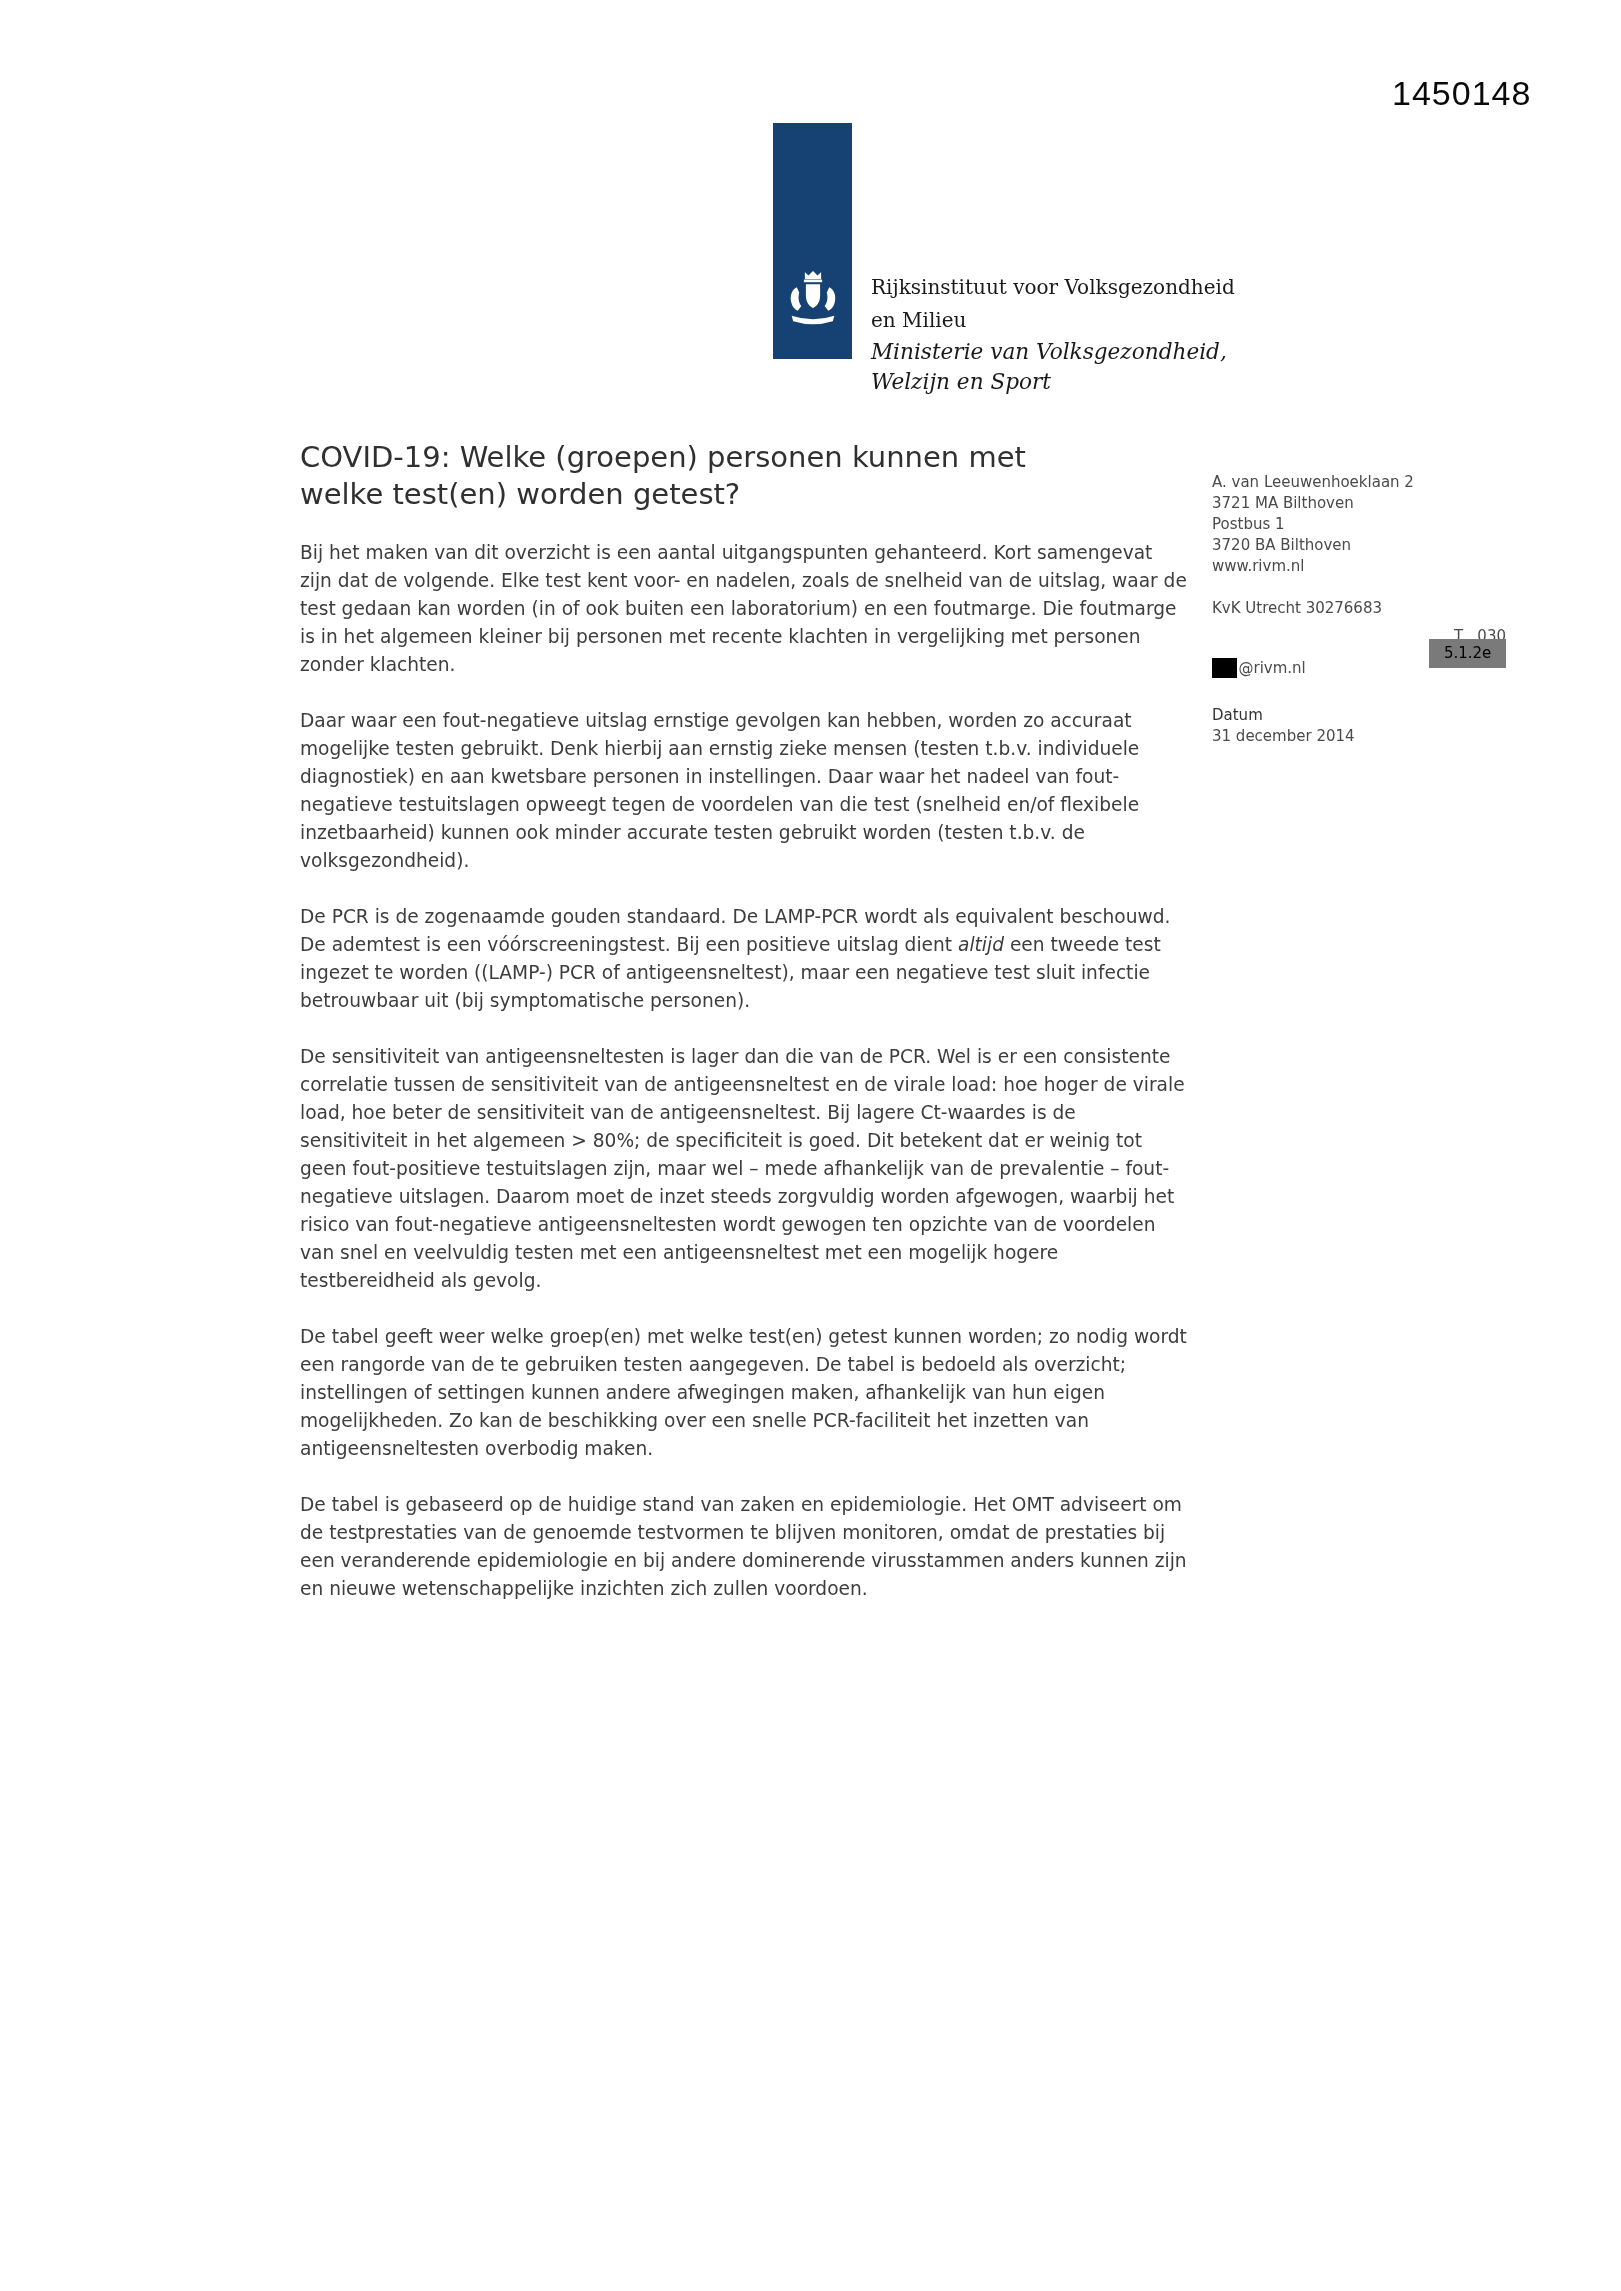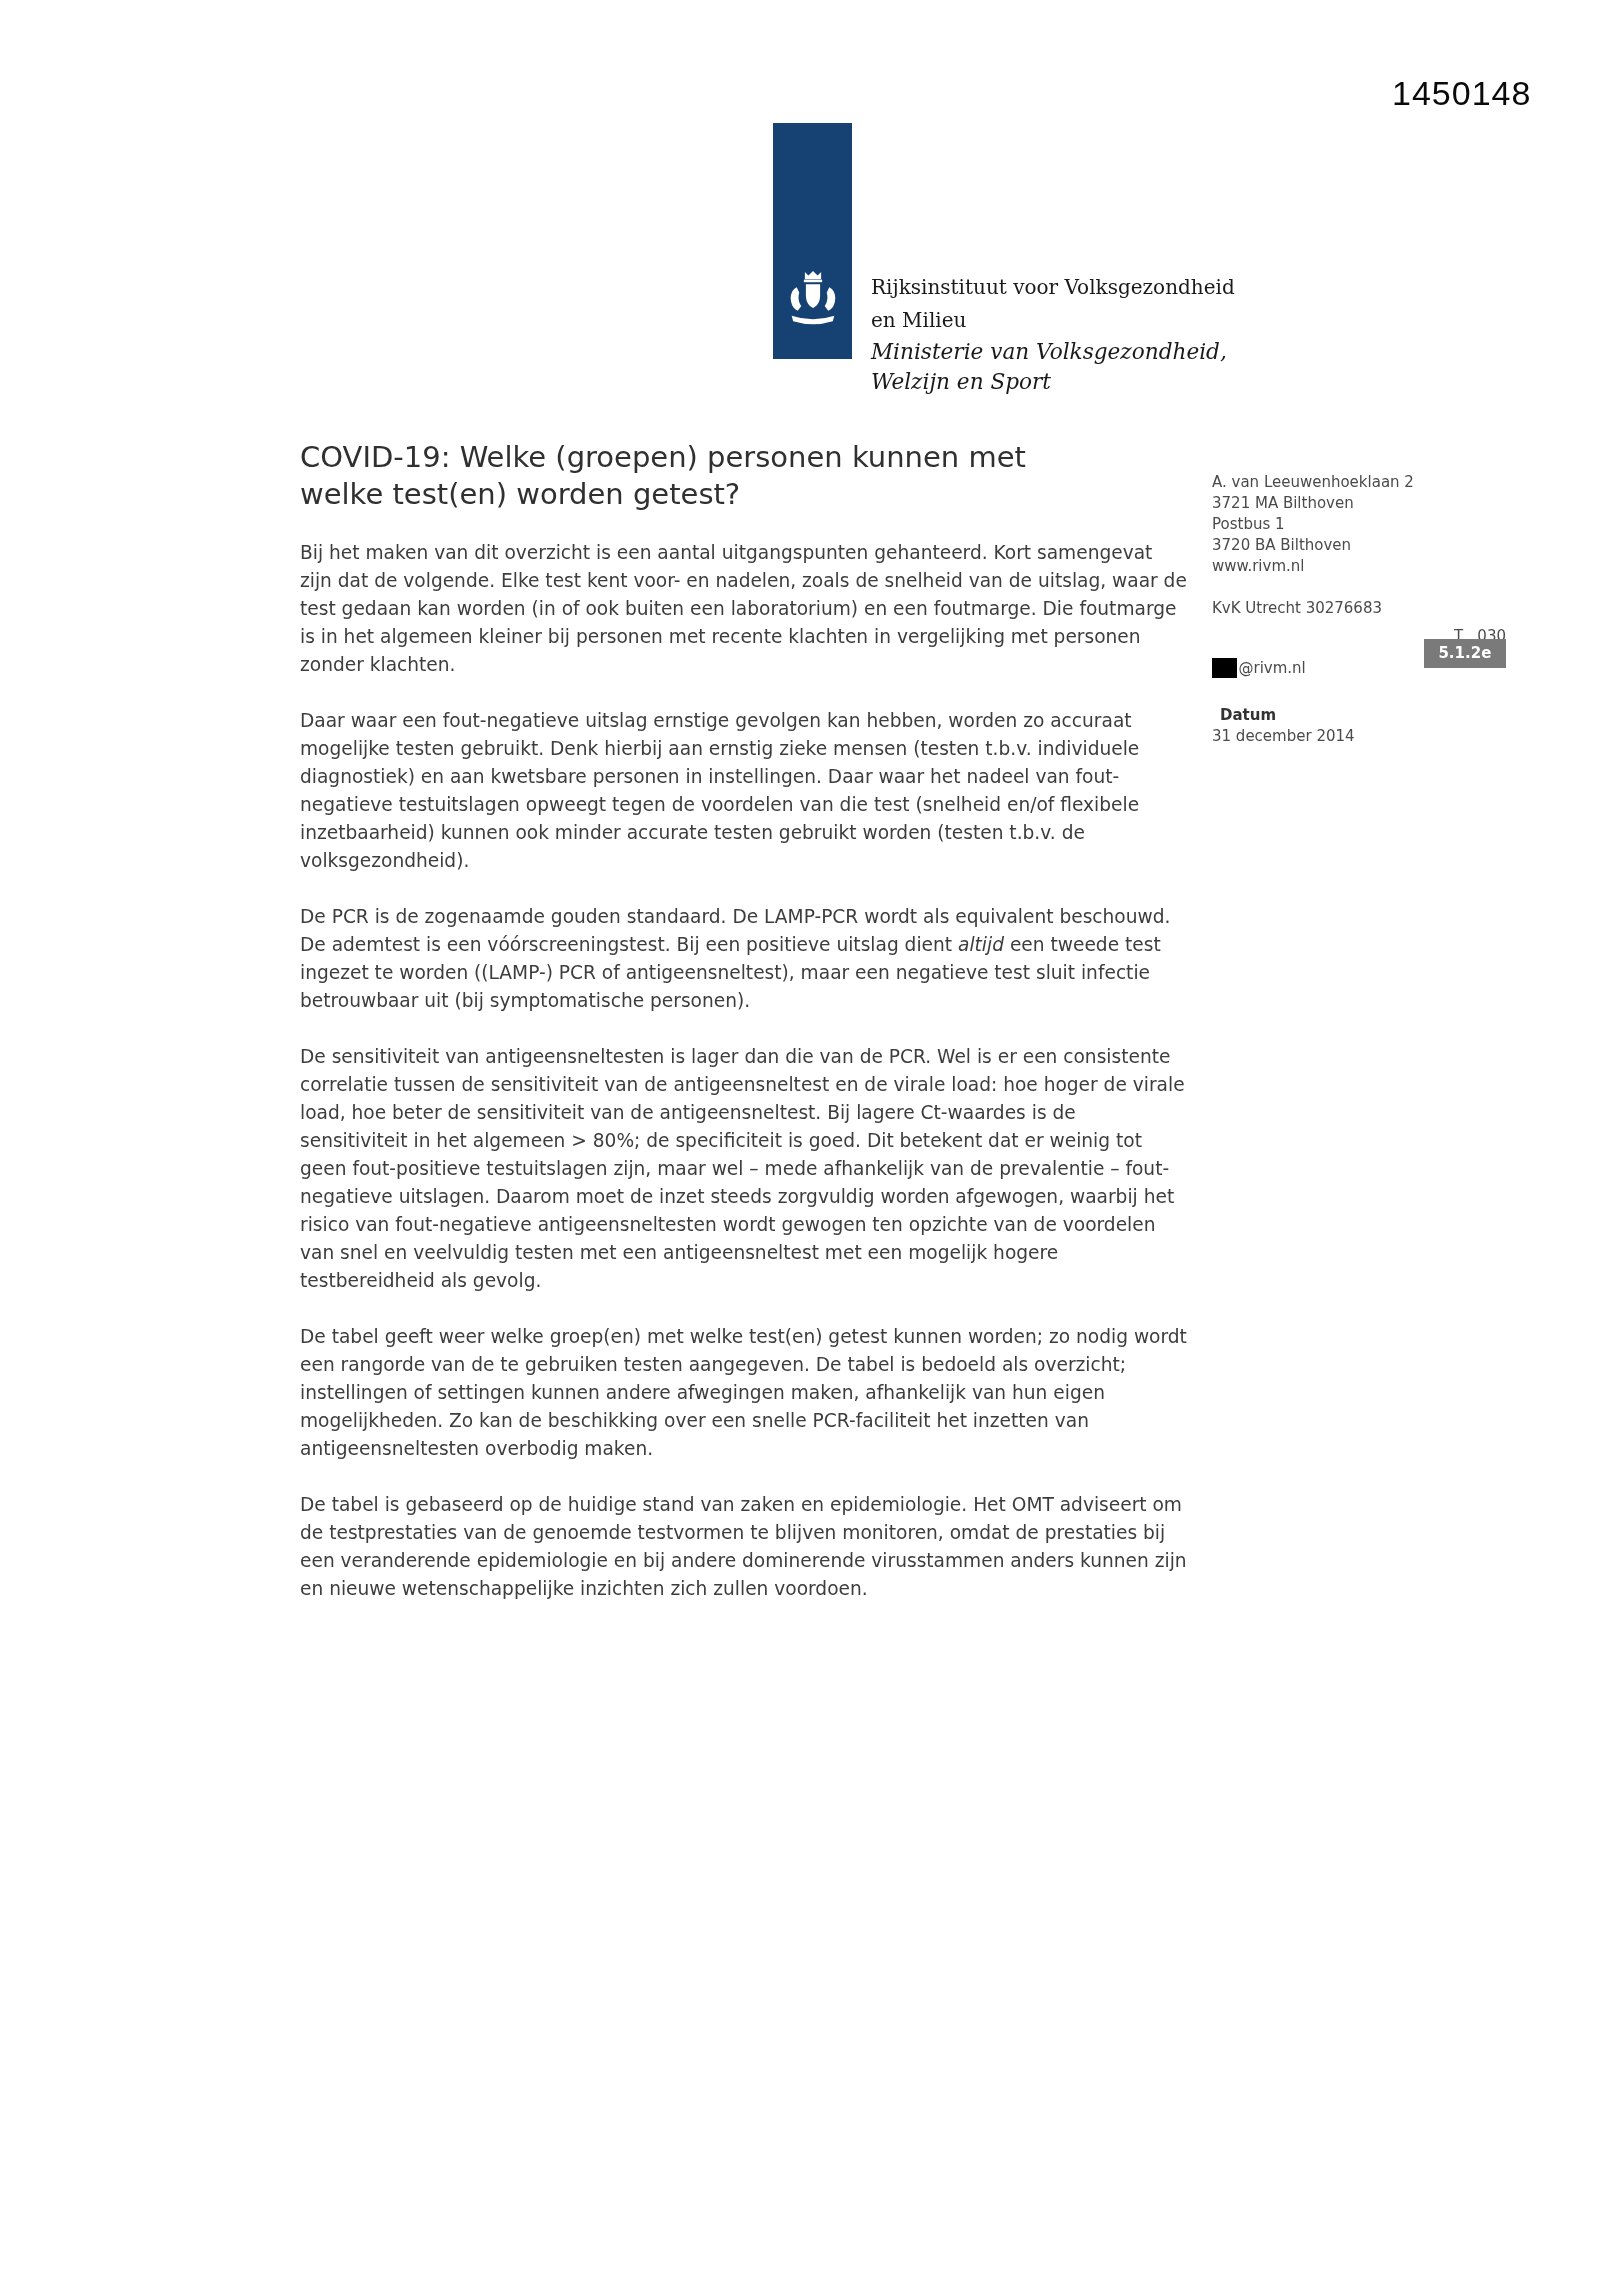--- a/index.html
+++ b/index.html
@@ -58,30 +58,30 @@
 
   
   .sidebar {
     position:absolute; left:1212px; top:472px; width:294px;
     font-size:15px; line-height:21px; color:#4a4a4a;
   }
   .sidebar .kvk { margin-top:20.6px; }
   .phone-row { margin-top:7px; display:flex; align-items:flex-end; height:31px;flex-direction:column; }
   .phone-prefix { white-space:pre; }
   .redact-gray {
-    display:inline-block; background:#7a7a7a; color:#ffffff;
+    display:inline-block; background:#7a7a7a; color:#000000;
     font-size:15px; line-height:19.6px; padding:4.9px 14.7px;
-    margin-left:11.8px; position:relative; top:-7.8px;font-weight:bold;
+    margin-left:11.8px; position:relative; top:-7.8px;
   }
   .email-row { display:flex; align-items:center; margin-top:1px; }
   .redact-black {
     display:inline-block; width:24.5px; height:19.6px;
     background:#000000; margin-right:2px;
   }
-  .datum-label { margin-top:26.5px; font-weight:bold; color:#333333;margin-left:8px; }
+  .datum-label { margin-top:26.5px; font-weight:normal; color:#333333; }
 
   .footer {
     position:absolute; left:1198px; top:1941px;
     font-size:13px; color:#4a4a4a;
   }
 </style>
 </head>
 <body>
 
 <div class="page">

